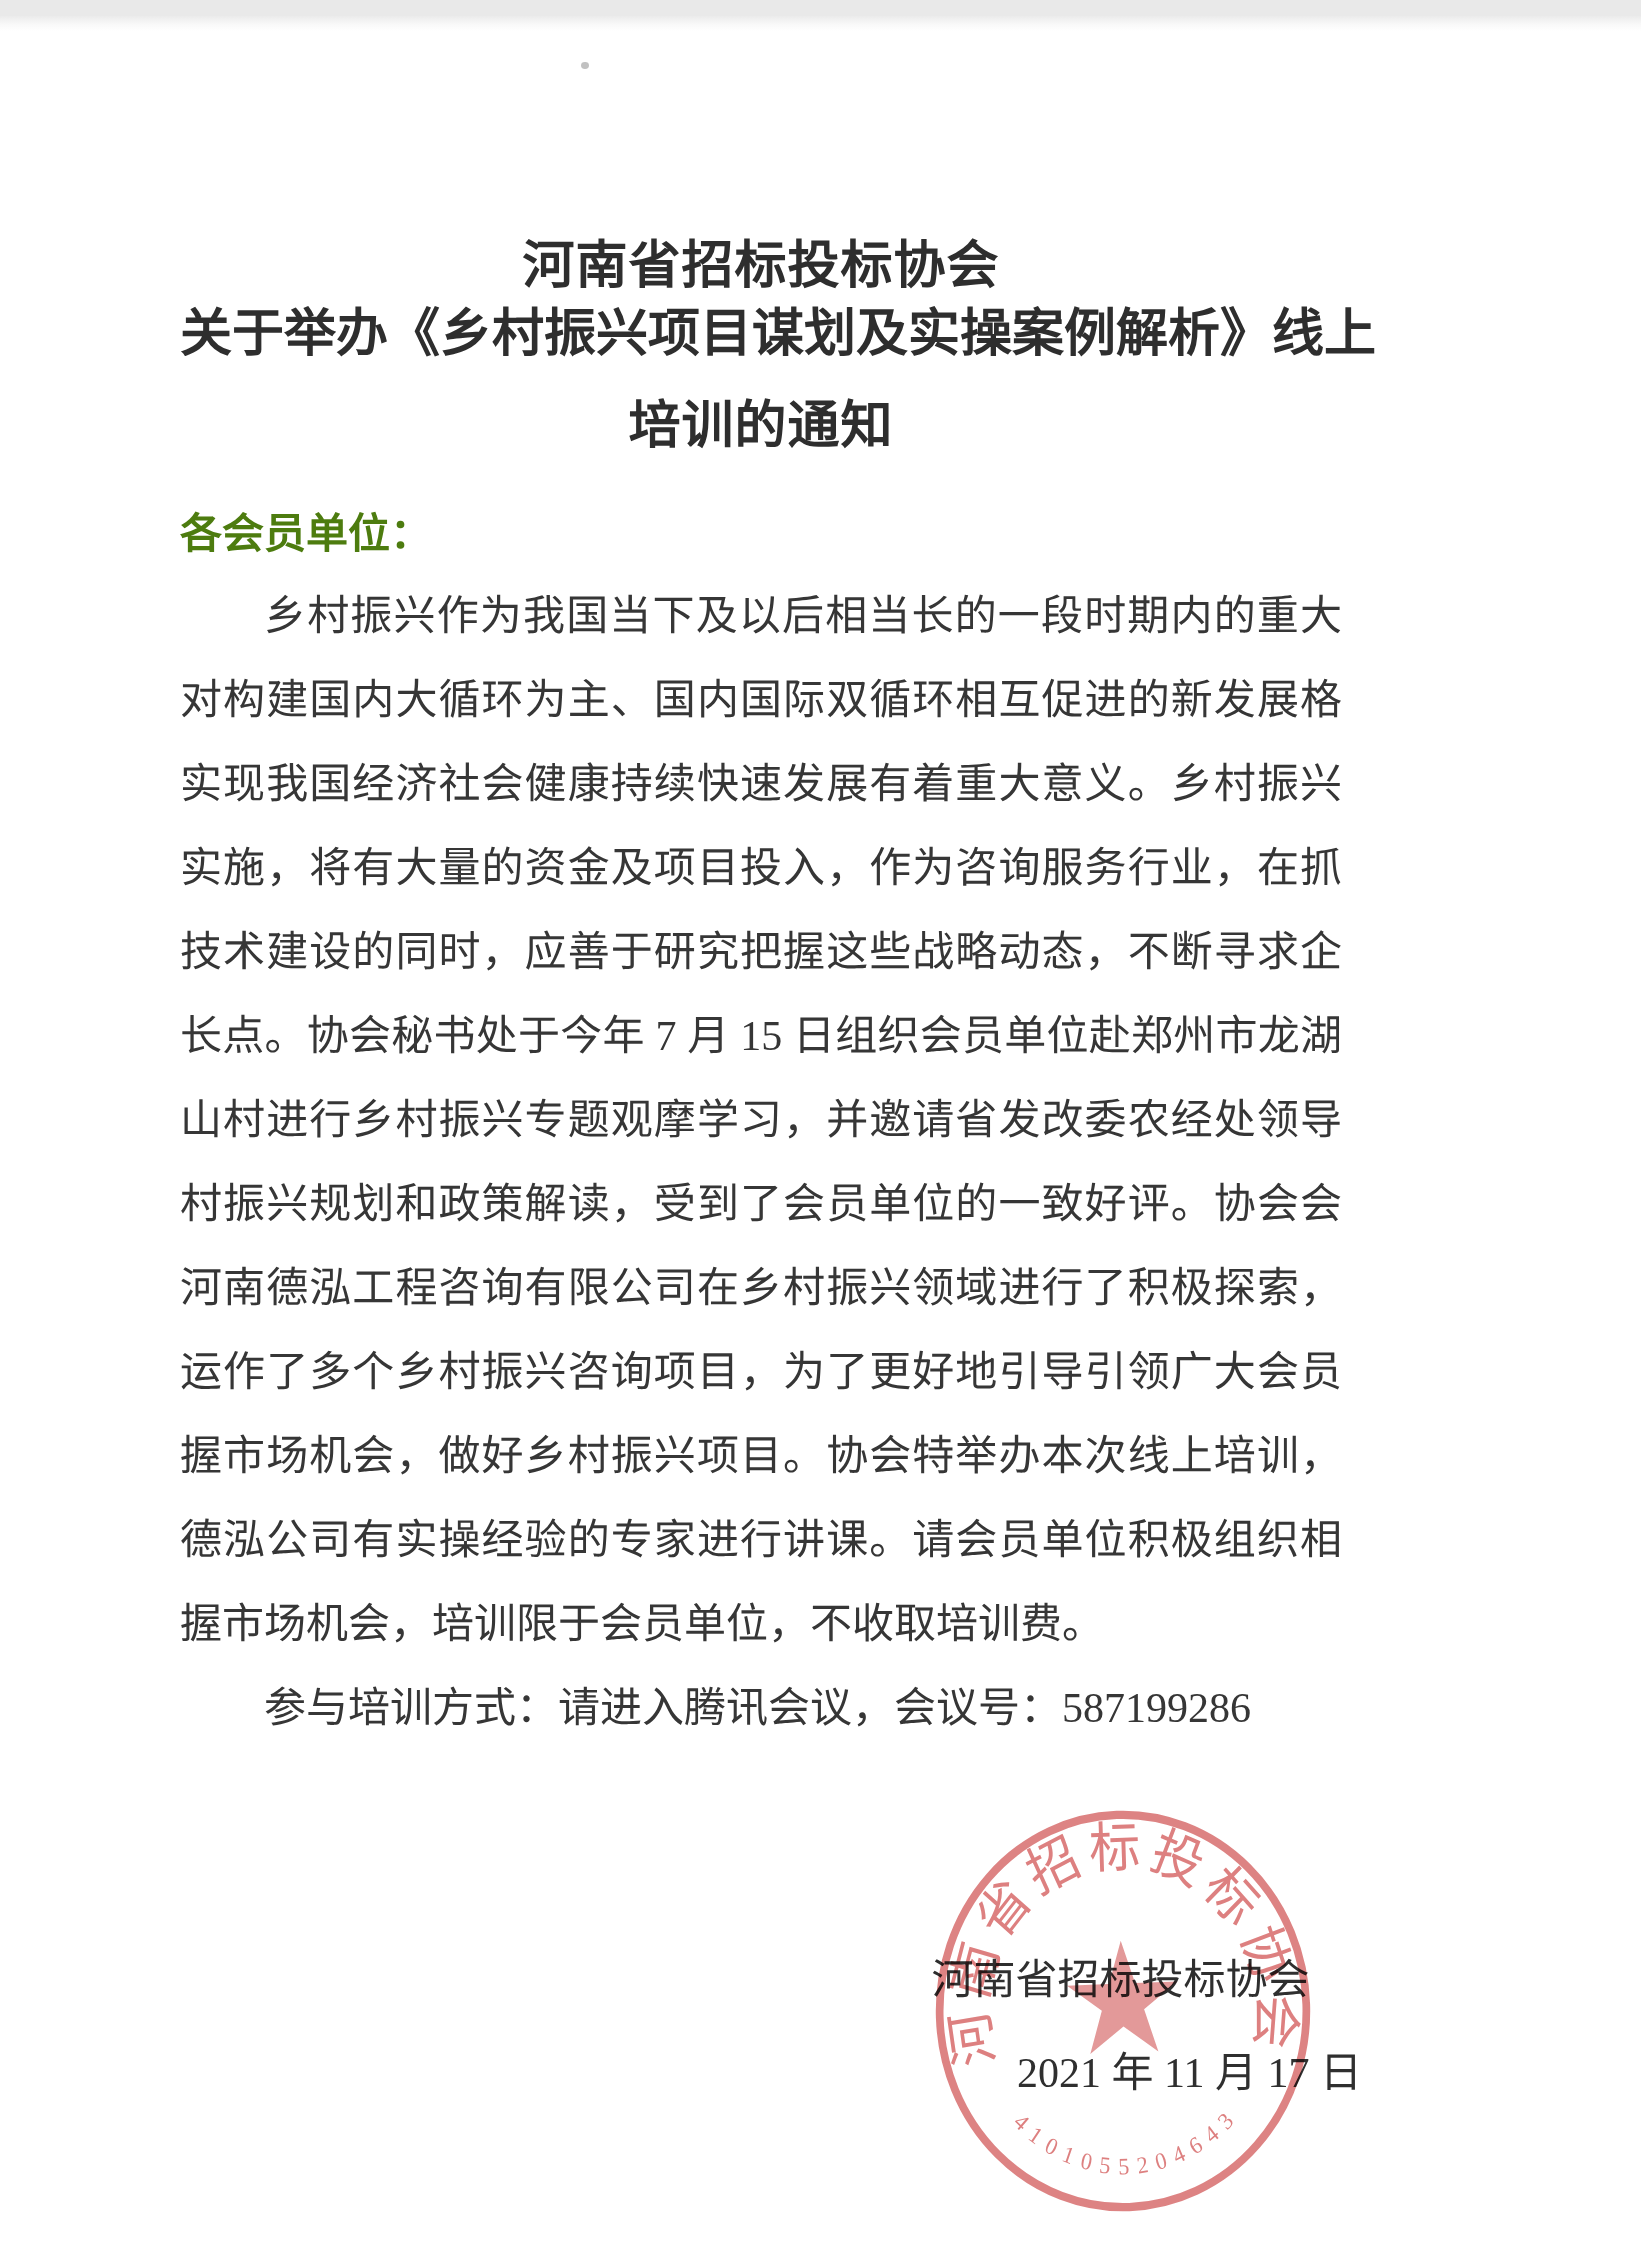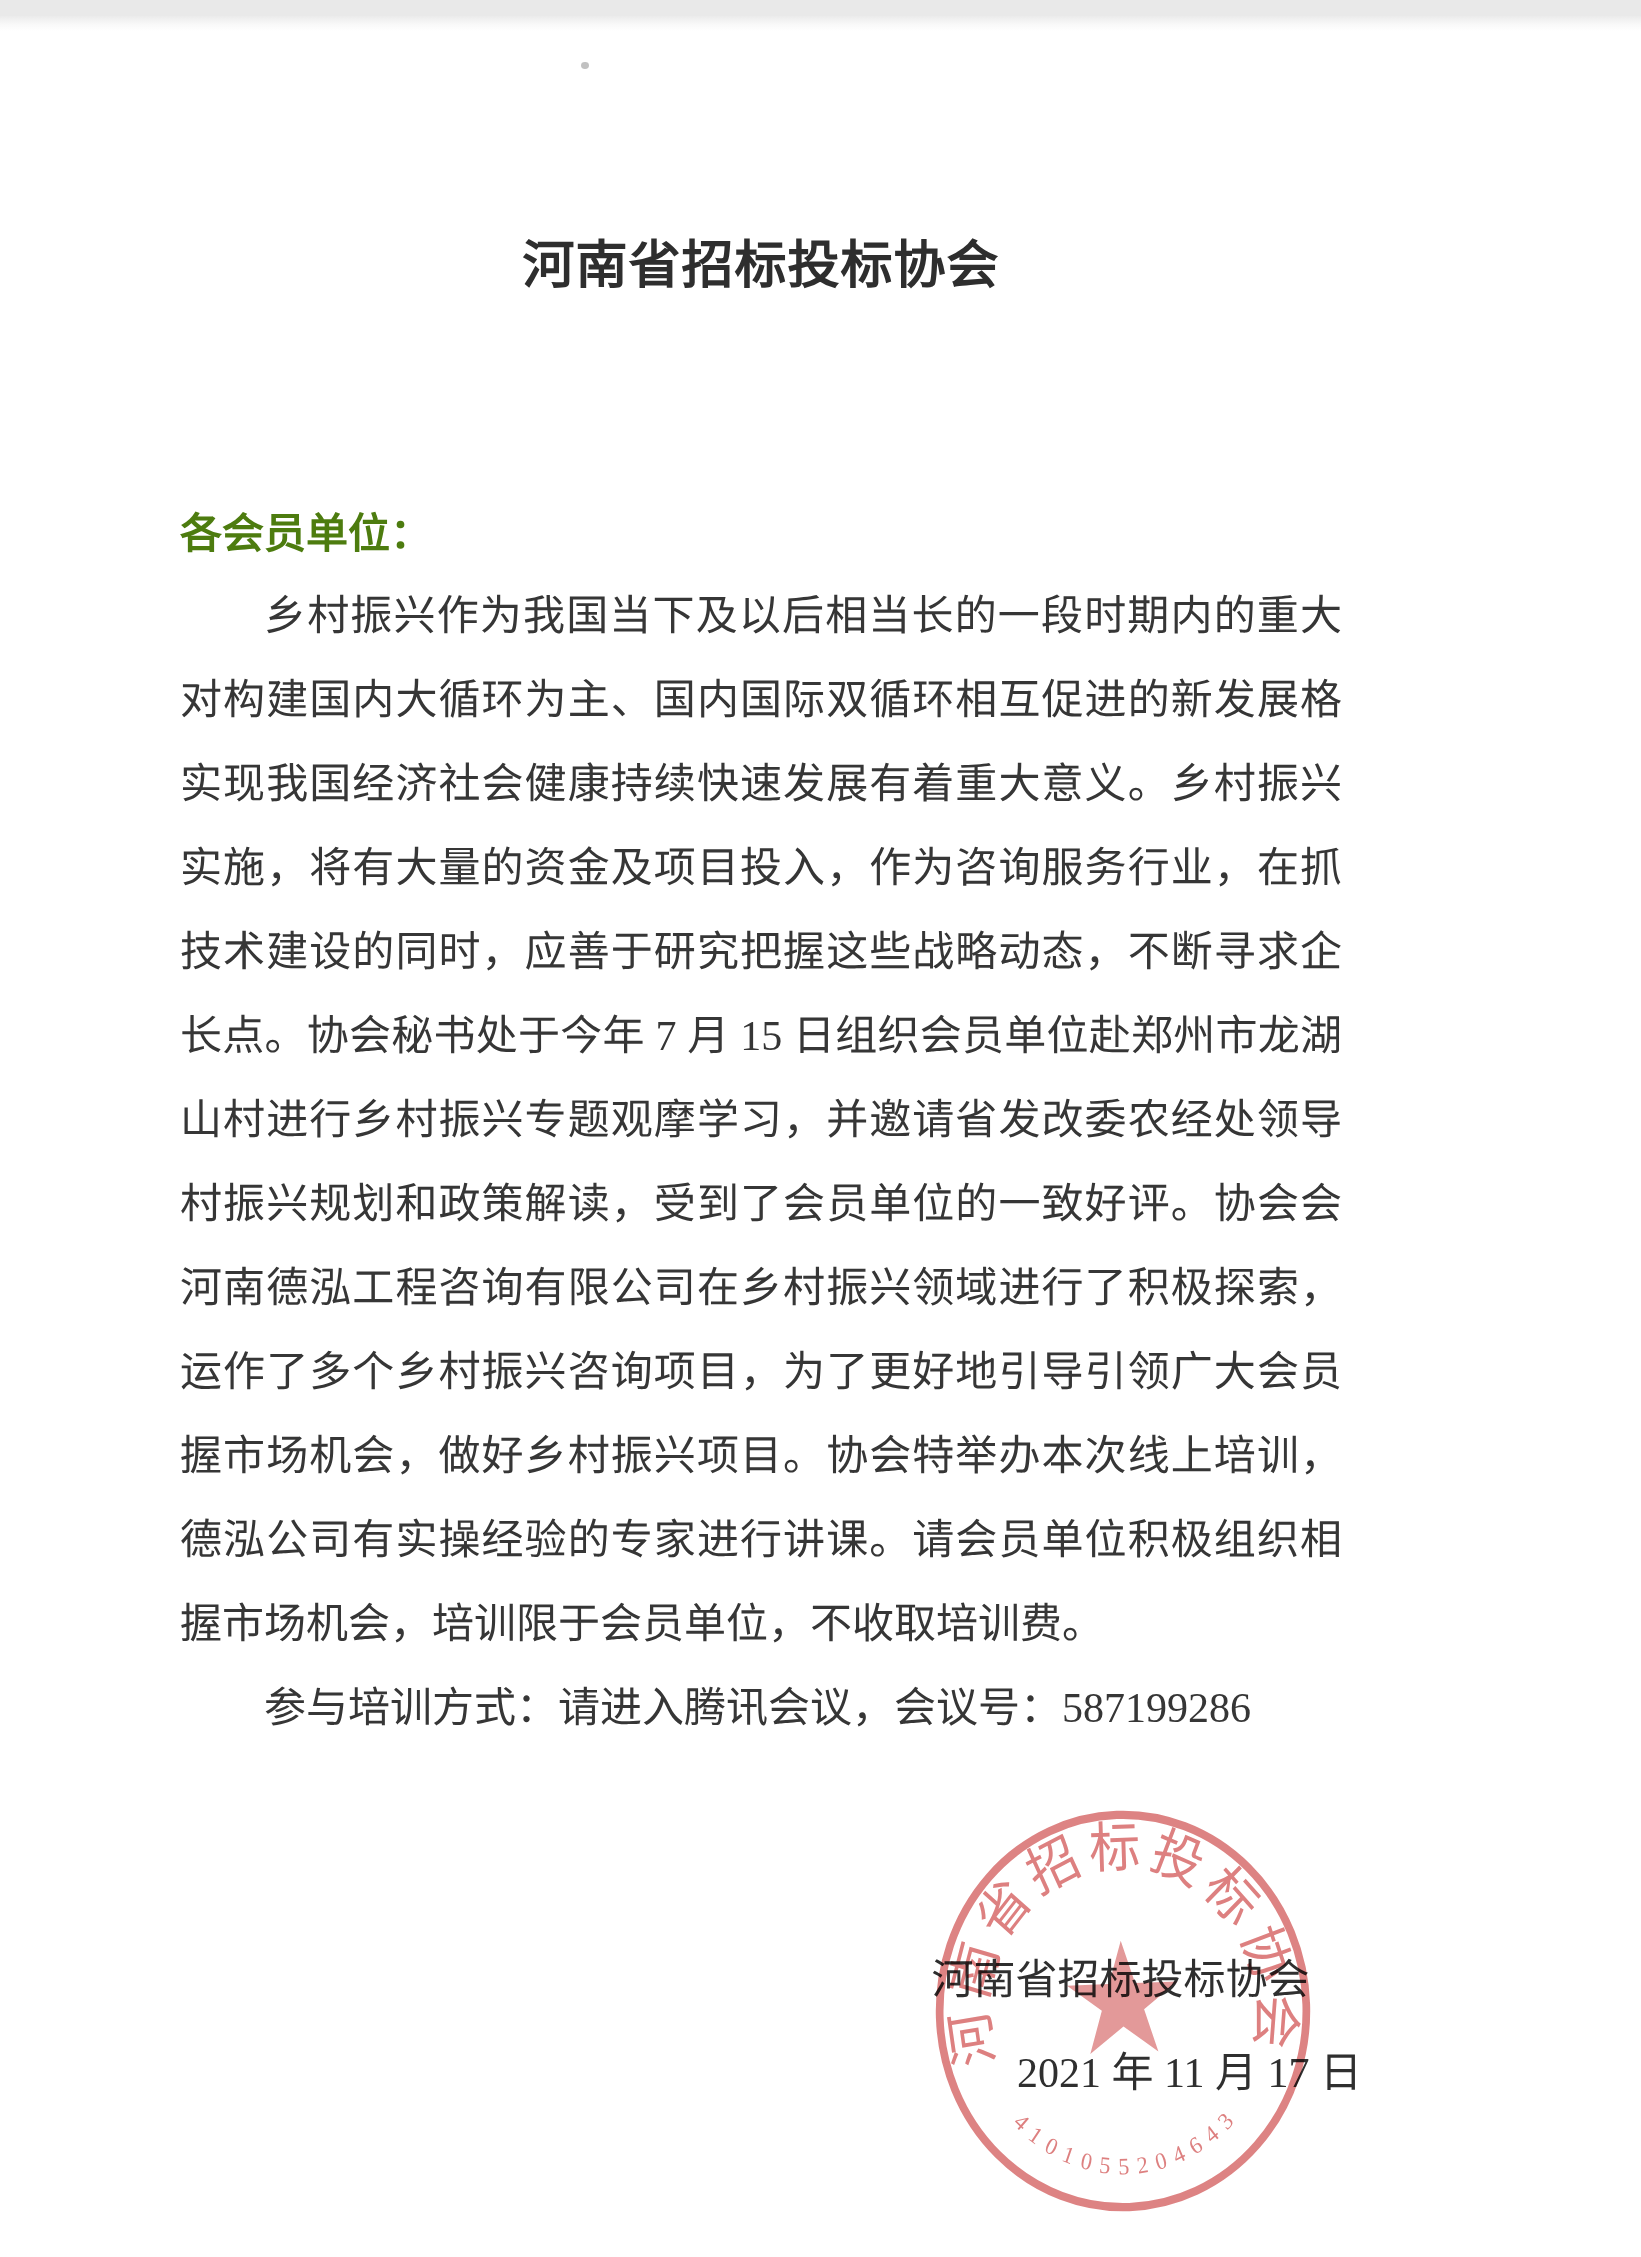--- a/index.html
+++ b/index.html
@@ -68,21 +68,23 @@
 </head>
 <body>
 
 <div class="page">
 
   <div class="scan-edge"></div>
   <div class="artifact-dot"></div>
 
   <div class="heading org-title">河南省招标投标协会</div>
 
+  <div class="heading title-l1">关于举办《乡村振兴项目谋划及实操案例解析》线上</div>
 
+  <div class="heading title-l2">培训的通知</div>
 
   <div class="salutation">各会员单位：</div>
 
   <div class="body-block">
     <div class="line full ind">乡村振兴作为我国当下及以后相当长的一段时期内的重大战略，</div>
     <div class="line full">对构建国内大循环为主、国内国际双循环相互促进的新发展格局，对</div>
     <div class="line full">实现我国经济社会健康持续快速发展有着重大意义。乡村振兴战略的</div>
     <div class="line full">实施，将有大量的资金及项目投入，作为咨询服务行业，在抓好专业</div>
     <div class="line full">技术建设的同时，应善于研究把握这些战略动态，不断寻求企业的增</div>
     <div class="line full">长点。协会秘书处于今年 7 月 15 日组织会员单位赴郑州市龙湖镇泰</div>

